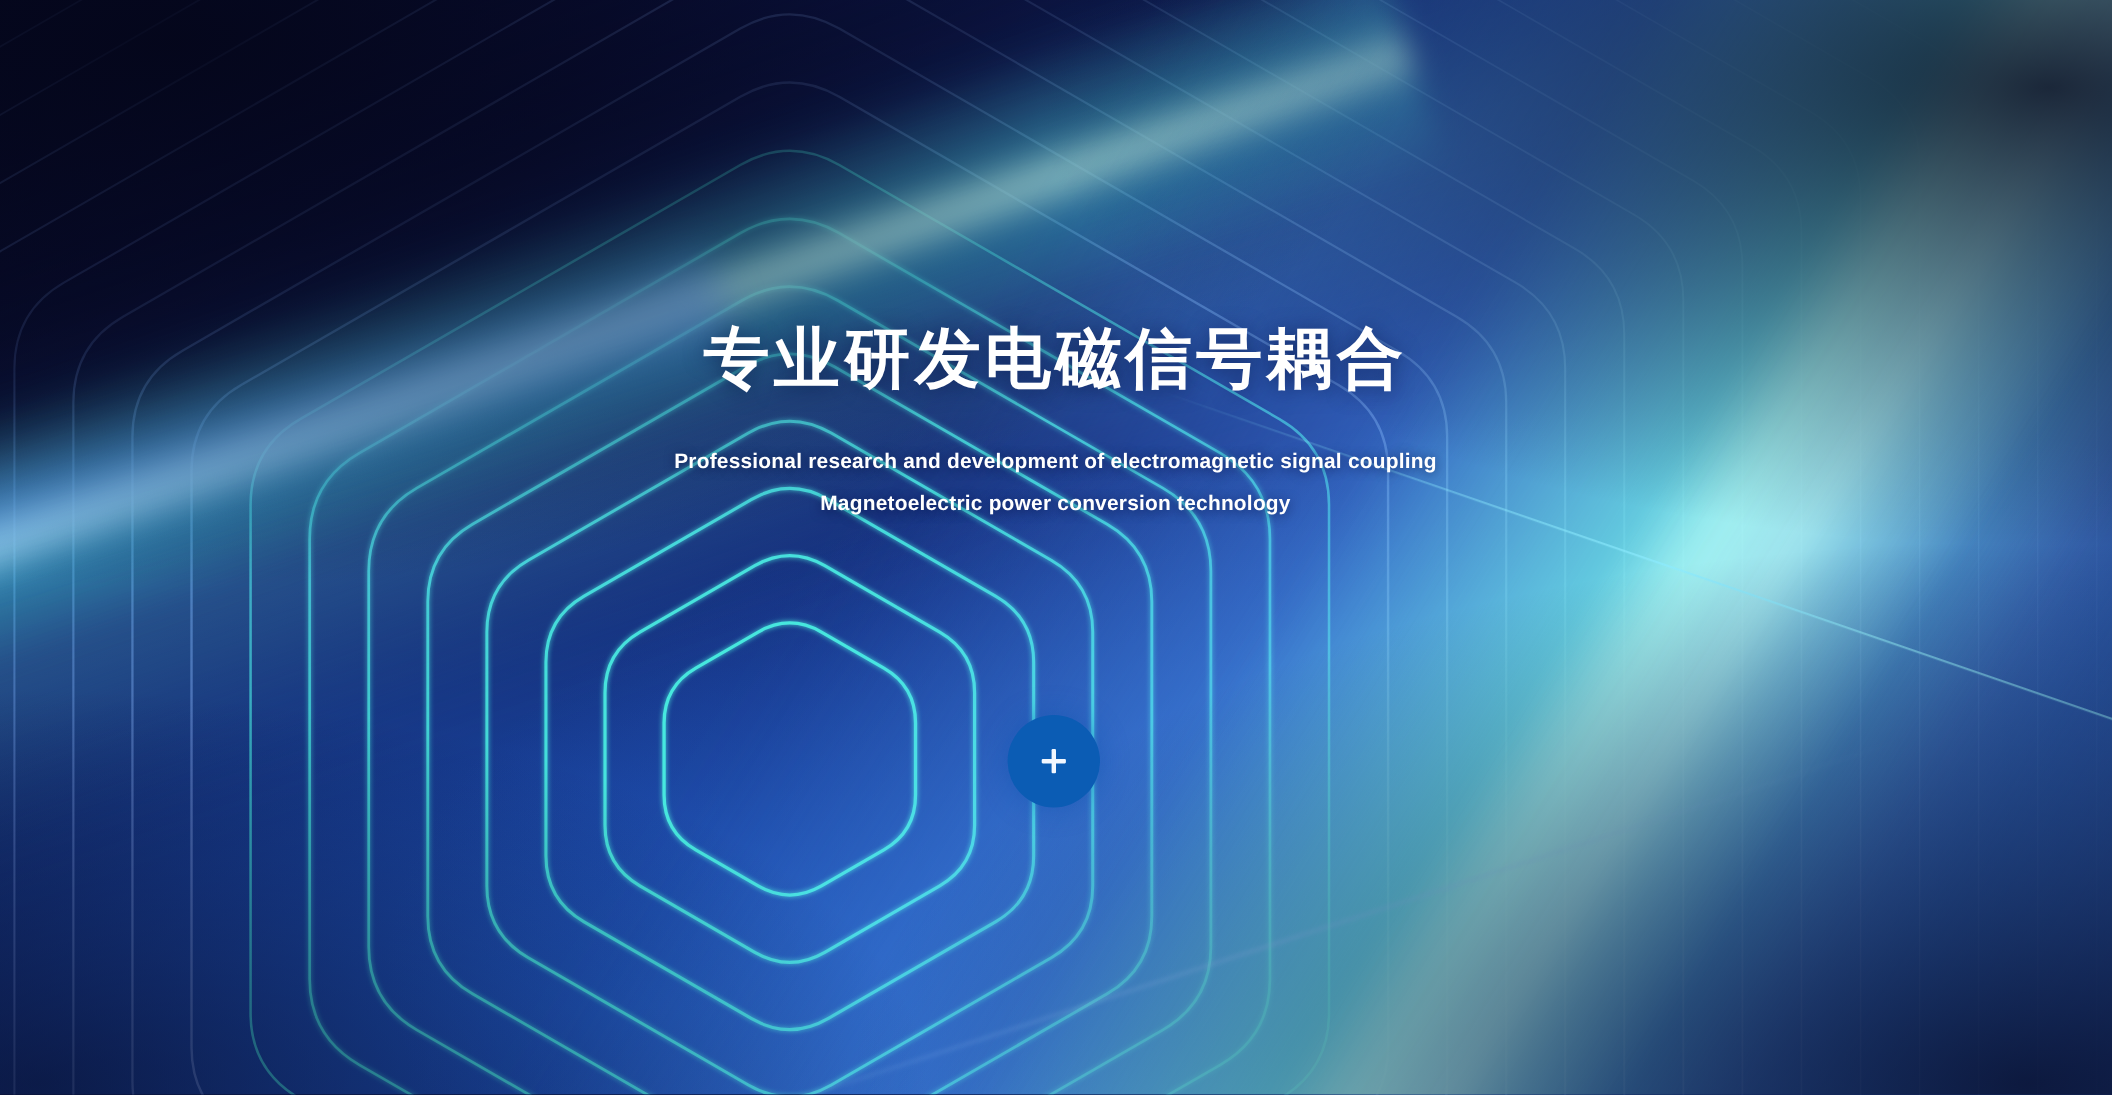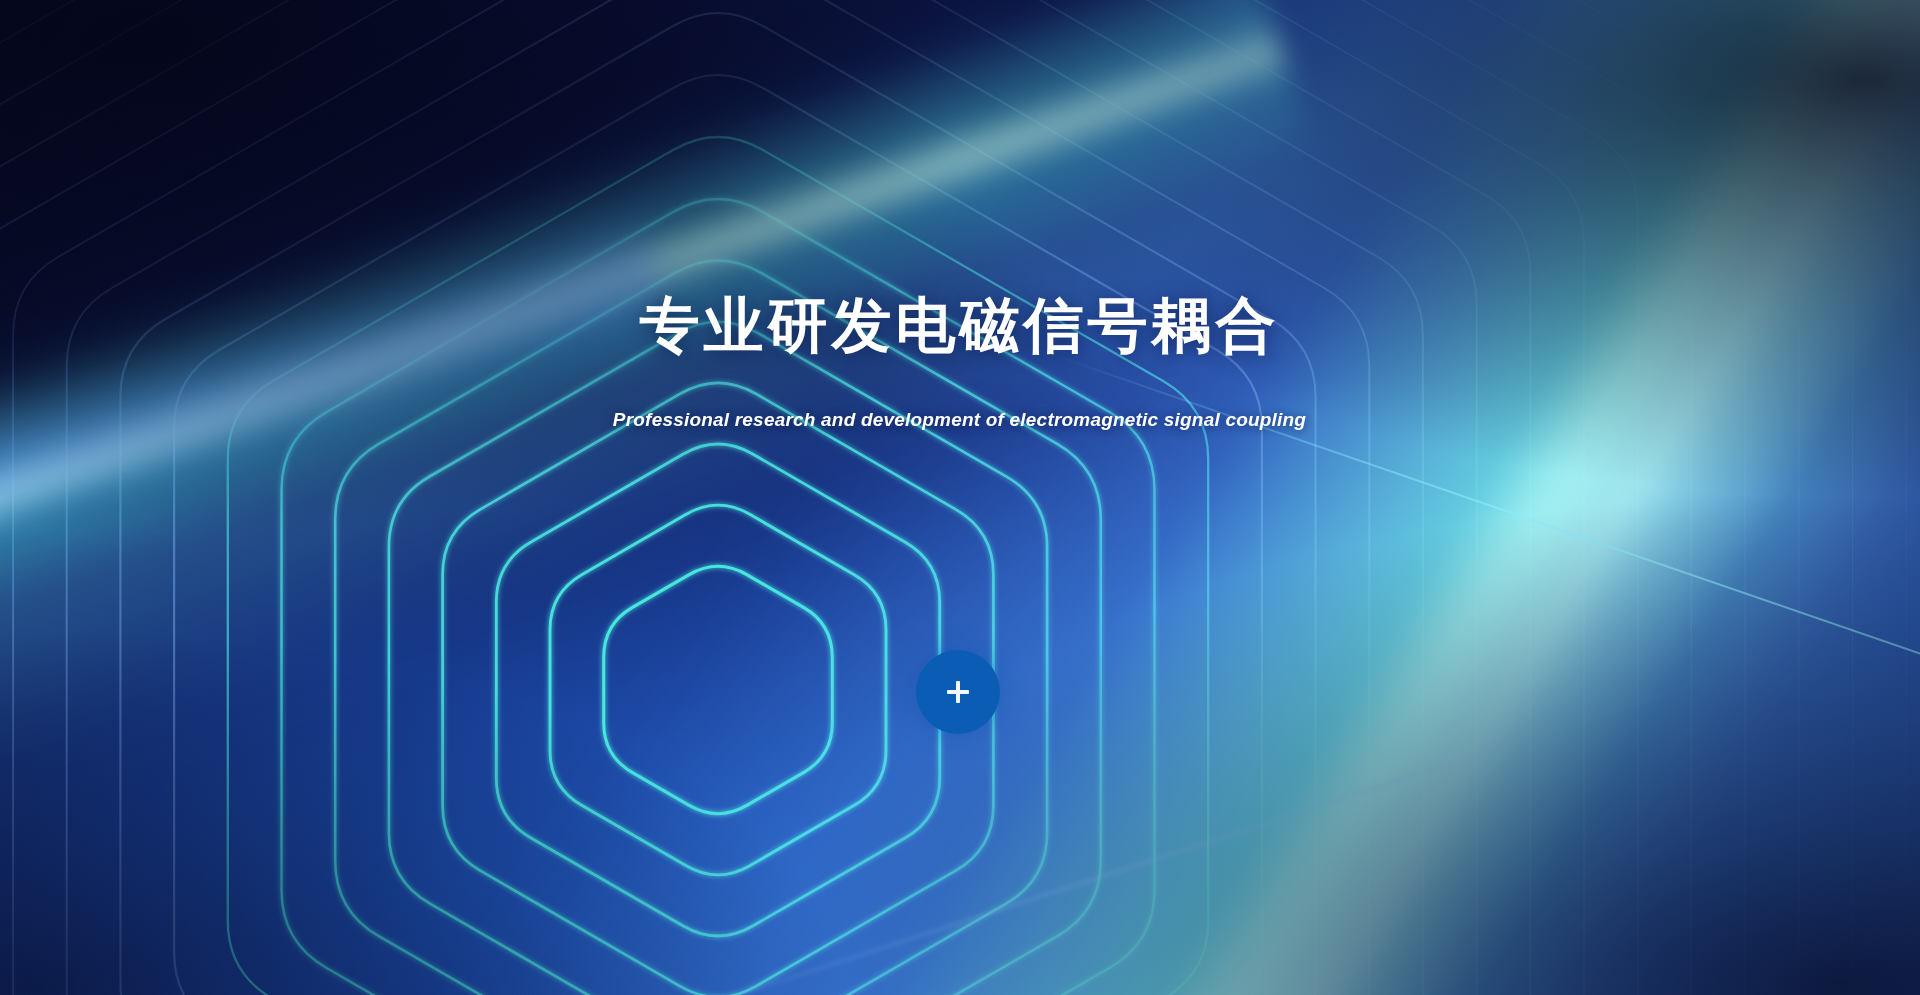--- a/index.html
+++ b/index.html
@@ -170,21 +170,20 @@
   .title-line{
     color:#ffffff;
     font-size:60px;
     font-weight:700;
     letter-spacing:4px;
     line-height:1.33;
     text-shadow:0 2px 18px rgba(6,14,60,0.55);
   }
   .subtitle{
     margin-top:34px;
-    font-style:italic;
   }
   .sub-line{
     color:#ffffff;
     font-size:19px;
     font-weight:600;
     letter-spacing:0.2px;
     line-height:2.08;
     text-shadow:0 1px 10px rgba(6,14,60,0.6);
   }
 
@@ -268,20 +267,21 @@
     <div class="hairline"></div>
     <div class="hairline2"></div>
   </div>
 
   <div class="vignette"></div>
 
   <div class="copy">
     <h1 class="title-line">专业研发电磁信号耦合</h1>
     <div class="subtitle">
       <p class="sub-line">Professional research and development of electromagnetic signal coupling</p>
+      <p class="sub-line">Magnetoelectric power conversion technology</p>
     </div>
   </div>
 
   <button class="plus-btn" aria-label="expand">
     <span class="glyph"></span>
   </button>
 
 </div>
 
 </body></html>

